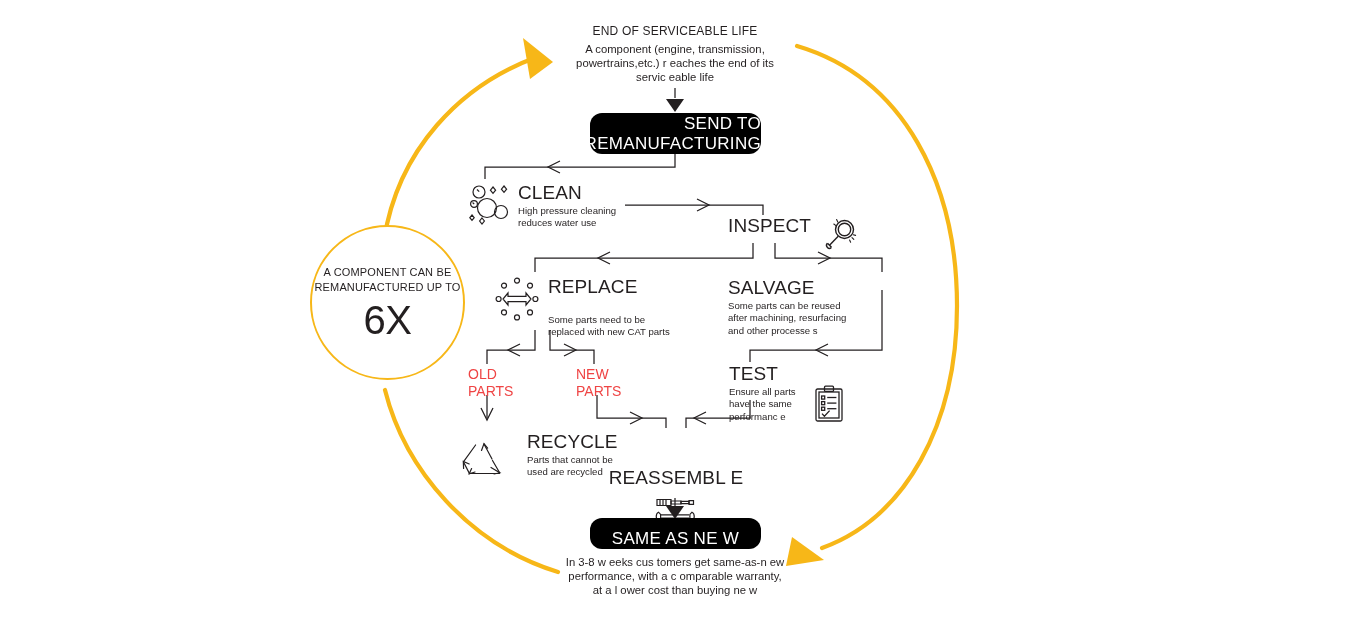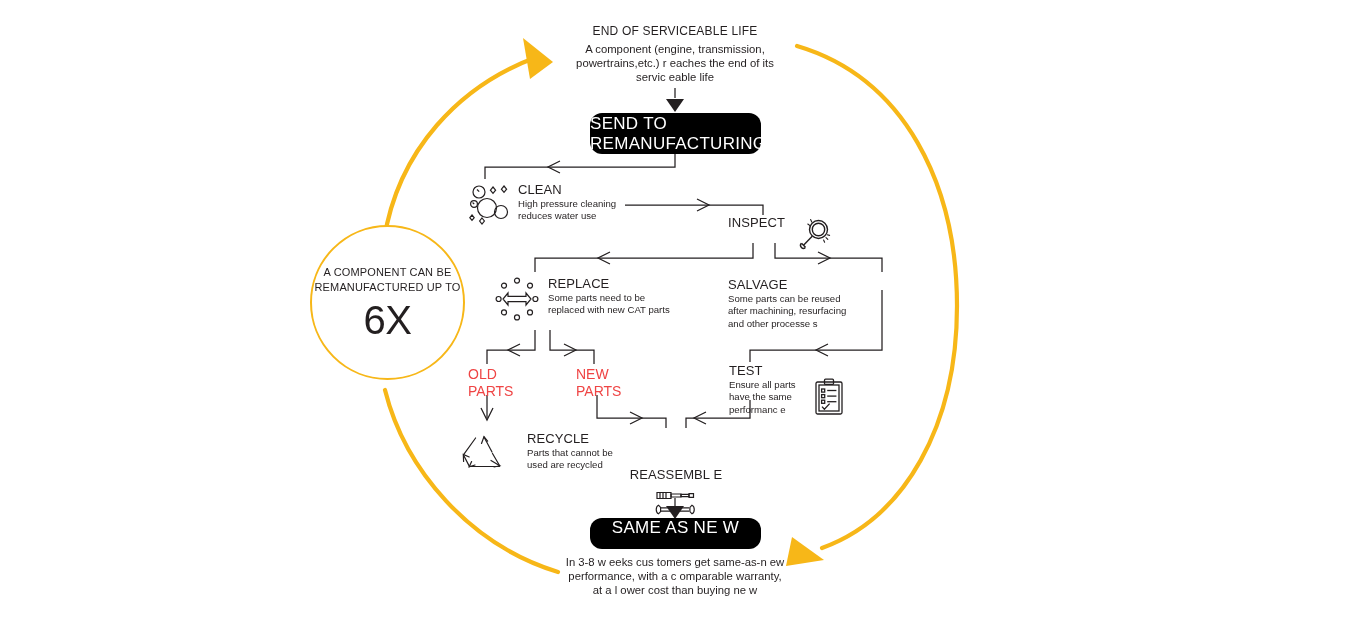--- a/index.html
+++ b/index.html
@@ -34,21 +34,21 @@
     color: #231f20;
     white-space: nowrap;
   }
   .stage-desc {
     font-size: 11.3px;
     line-height: 1.26;
     text-align: center;
     color: #231f20;
   }
   .node-title {
-    font-size: 13px;
+    font-size: 19px;
     color: #231f20;
     white-space: nowrap;
     letter-spacing: 0.1px;
   }
   .node-desc {
     font-size: 9.6px;
     line-height: 1.3;
     color: #231f20;
   }
   .plain-label {
@@ -56,21 +56,21 @@
     line-height: 1.18;
     color: #ef4444;
   }
 
   
   .pill {
     background: #000000;
     color: #ffffff;
     border-radius: 12px;
     display: flex;
-    align-items: flex-start;
+    align-items: flex-end;
     justify-content: center;
     text-align: center;
     font-size: 17px;
     line-height: 1.16;
     letter-spacing: 0.3px;
   }
 
   
   .circle-badge {
     border: 2.5px solid #f7b718;
@@ -234,21 +234,21 @@
             <circle cx="36" cy="36.4" r="2.5"></circle>
             <circle cx="23" cy="41.4" r="2.5"></circle>
             <circle cx="10" cy="36.4" r="2.5"></circle>
             <circle cx="4.6" cy="23" r="2.5"></circle>
             <circle cx="10" cy="9.6" r="2.5"></circle>
           </g>
         </svg>
       </div>
       <div style="padding-top:2px;">
         <div class="node-title">REPLACE</div>
-        <div class="node-desc" style="margin-top:1px;">
+        <div class="node-desc" style="margin-top:16px;">
           <div>Some parts need to be</div>
           <div>replaced with new CAT parts</div>
         </div>
       </div>
     </div>
 
     <div class="abs" style="left:728px; top:277px;">
       <div class="node-title">SALVAGE</div>
       <div class="node-desc" style="margin-top:1px;">
         <div>Some parts can be reused</div>

